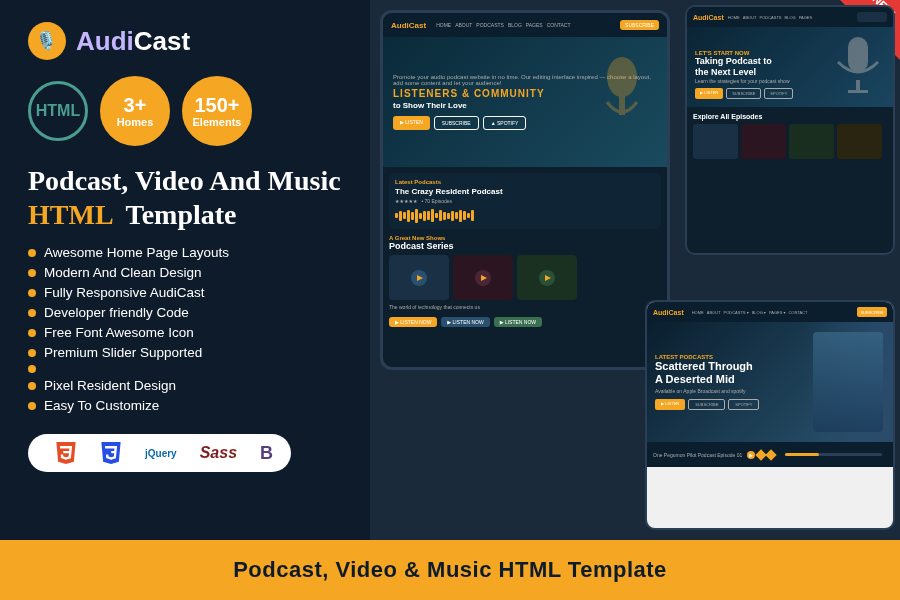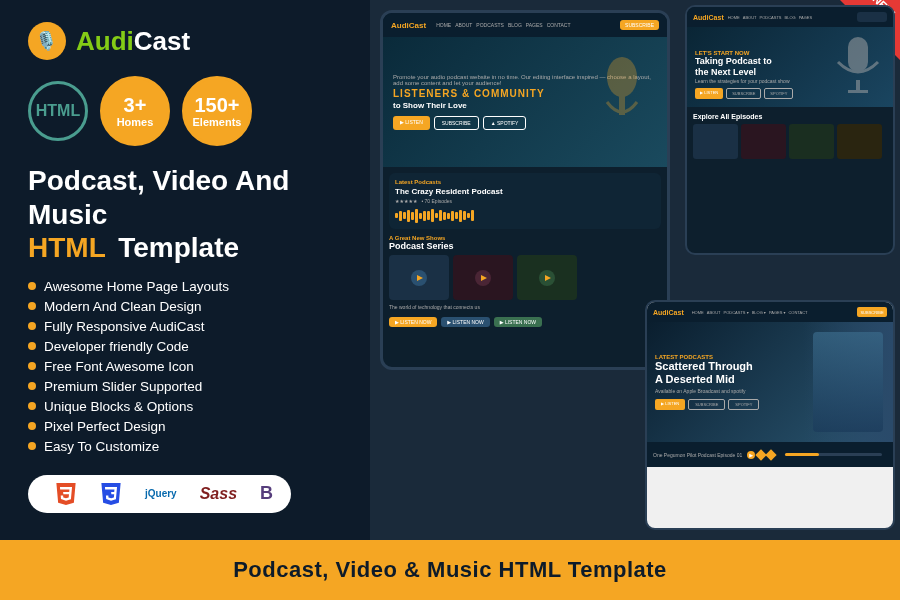--- a/index.html
+++ b/index.html
@@ -48,21 +48,21 @@
       align-items: center;
       justify-content: center;
       font-size: 18px;
     }
     .logo-text {
       font-size: 26px;
       font-weight: 700;
       color: #ffffff;
     }
     .logo-text span {
-      color: #84cc16;
+      color: #c4b5fd;
     }
 
     
     .badges-row {
       display: flex;
       align-items: center;
       gap: 12px;
       margin-bottom: 18px;
     }
     .badge {
@@ -98,20 +98,21 @@
       width: 70px;
       height: 70px;
       background: #f5a623;
     }
     .badge-elements .big { font-size: 20px; font-weight: 800; }
     .badge-elements .small { font-size: 11px; }
 
     
     .headline {
       margin-bottom: 14px;
+      font-family: Liberation Serif, serif;
     }
     .headline-main {
       font-size: 28px;
       font-weight: 800;
       color: #ffffff;
       line-height: 1.2;
     }
     .headline-sub {
       font-size: 28px;
       font-weight: 800;
@@ -645,25 +646,24 @@
       <li>
           <span class="dot"></span>
           <span>Free Font Awesome Icon</span>
         </li>
       <li>
           <span class="dot"></span>
           <span>Premium Slider Supported</span>
         </li>
       <li>
           <span class="dot"></span>
-          <span>Unique Blocks &amp; Options</span>
         </li>
       <li>
           <span class="dot"></span>
-          <span>Pixel Perfect Design</span>
+          <span>Pixel Resident Design</span>
         </li>
       <li>
           <span class="dot"></span>
           <span>Easy To Customize</span>
         </li>
     </ul>
 
     <div class="tech-bar">
       <span class="tech-badge tech-html5">
         <svg width="22" height="22" viewBox="0 0 24 24" fill="#e44d26">

